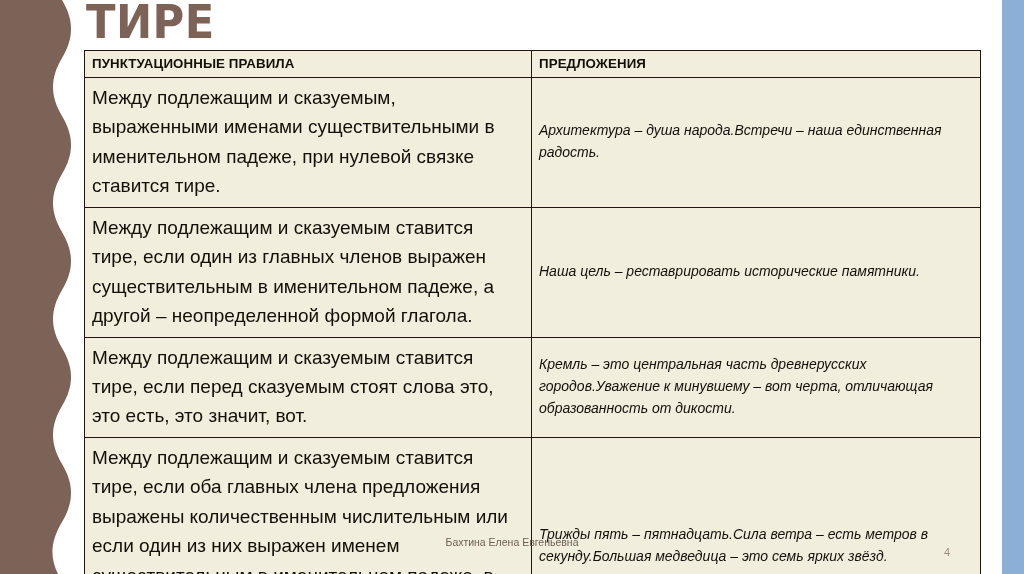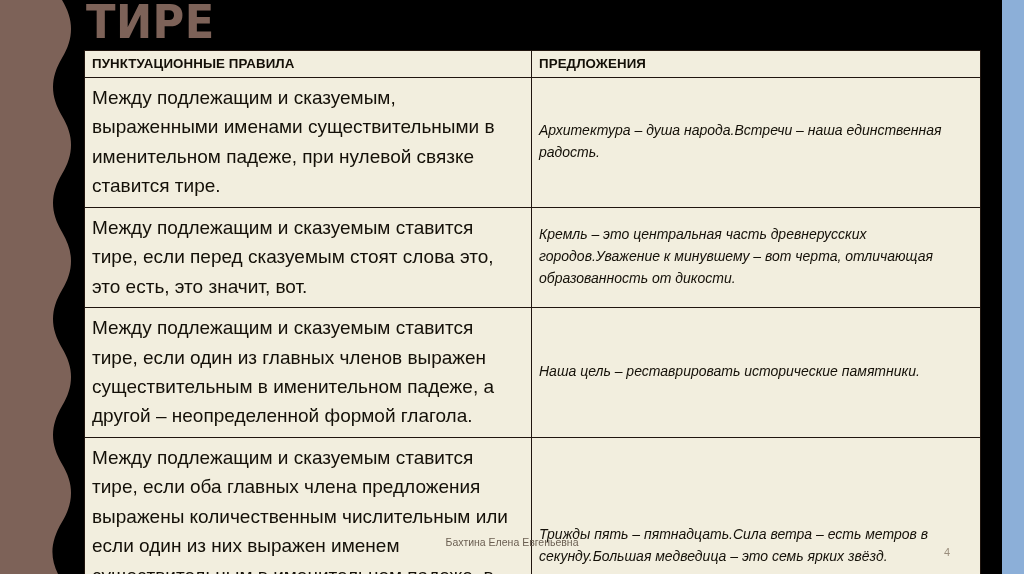--- a/index.html
+++ b/index.html
@@ -10,21 +10,21 @@
     width: 1024px;
     height: 574px;
     overflow: hidden;
     font-family: "Liberation Sans", sans-serif;
     background: #e8dcc3;
   }
   .slide {
     position: relative;
     width: 1024px;
     height: 574px;
-    background: #000000;
+    background: #ffffff;
     overflow: hidden;
   }
   
   .left-band {
     position: absolute;
     left: 0;
     top: 0;
     width: 78px;
     height: 574px;
     overflow: hidden;
@@ -156,26 +156,26 @@
           <th class="hdr">ПУНКТУАЦИОННЫЕ ПРАВИЛА</th>
           <th class="hdr">ПРЕДЛОЖЕНИЯ</th>
         </tr>
       </thead>
       <tbody>
         <tr>
           <td class="rule">Между подлежащим и сказуемым, выраженными именами существительными в именительном падеже, при нулевой связке ставится тире.</td>
           <td class="example">Архитектура – душа народа.Встречи – наша единственная радость.</td>
         </tr>
         <tr>
+          <td class="rule">Между подлежащим и сказуемым ставится тире, если один из главных членов выражен существительным в именительном падеже, а другой – неопределенной формой глагола.</td>
+          <td class="example">Наша цель – реставрировать исторические памятники.</td>
+        </tr>
+        <tr>
           <td class="rule">Между подлежащим и сказуемым ставится тире, если перед сказуемым стоят слова это, это есть, это значит, вот.</td>
           <td class="example">Кремль – это центральная часть древнерусских городов.Уважение к минувшему – вот черта, отличающая образованность от дикости.</td>
-        </tr>
-        <tr>
-          <td class="rule">Между подлежащим и сказуемым ставится тире, если один из главных членов выражен существительным в именительном падеже, а другой – неопределенной формой глагола.</td>
-          <td class="example">Наша цель – реставрировать исторические памятники.</td>
         </tr>
         <tr>
           <td class="rule">Между подлежащим и сказуемым ставится тире, если оба главных члена предложения выражены количественным числительным или если один из них выражен именем существительным в именительном падеже, в другой – именем числительным или оборотом с числительным.</td>
           <td class="example">Трижды пять – пятнадцать.Сила ветра – есть метров в секунду.Большая медведица – это семь ярких звёзд.</td>
         </tr>
       </tbody>
     </table>
   </div>
 
   <div class="footer-author">Бахтина Елена Евгеньевна</div>

